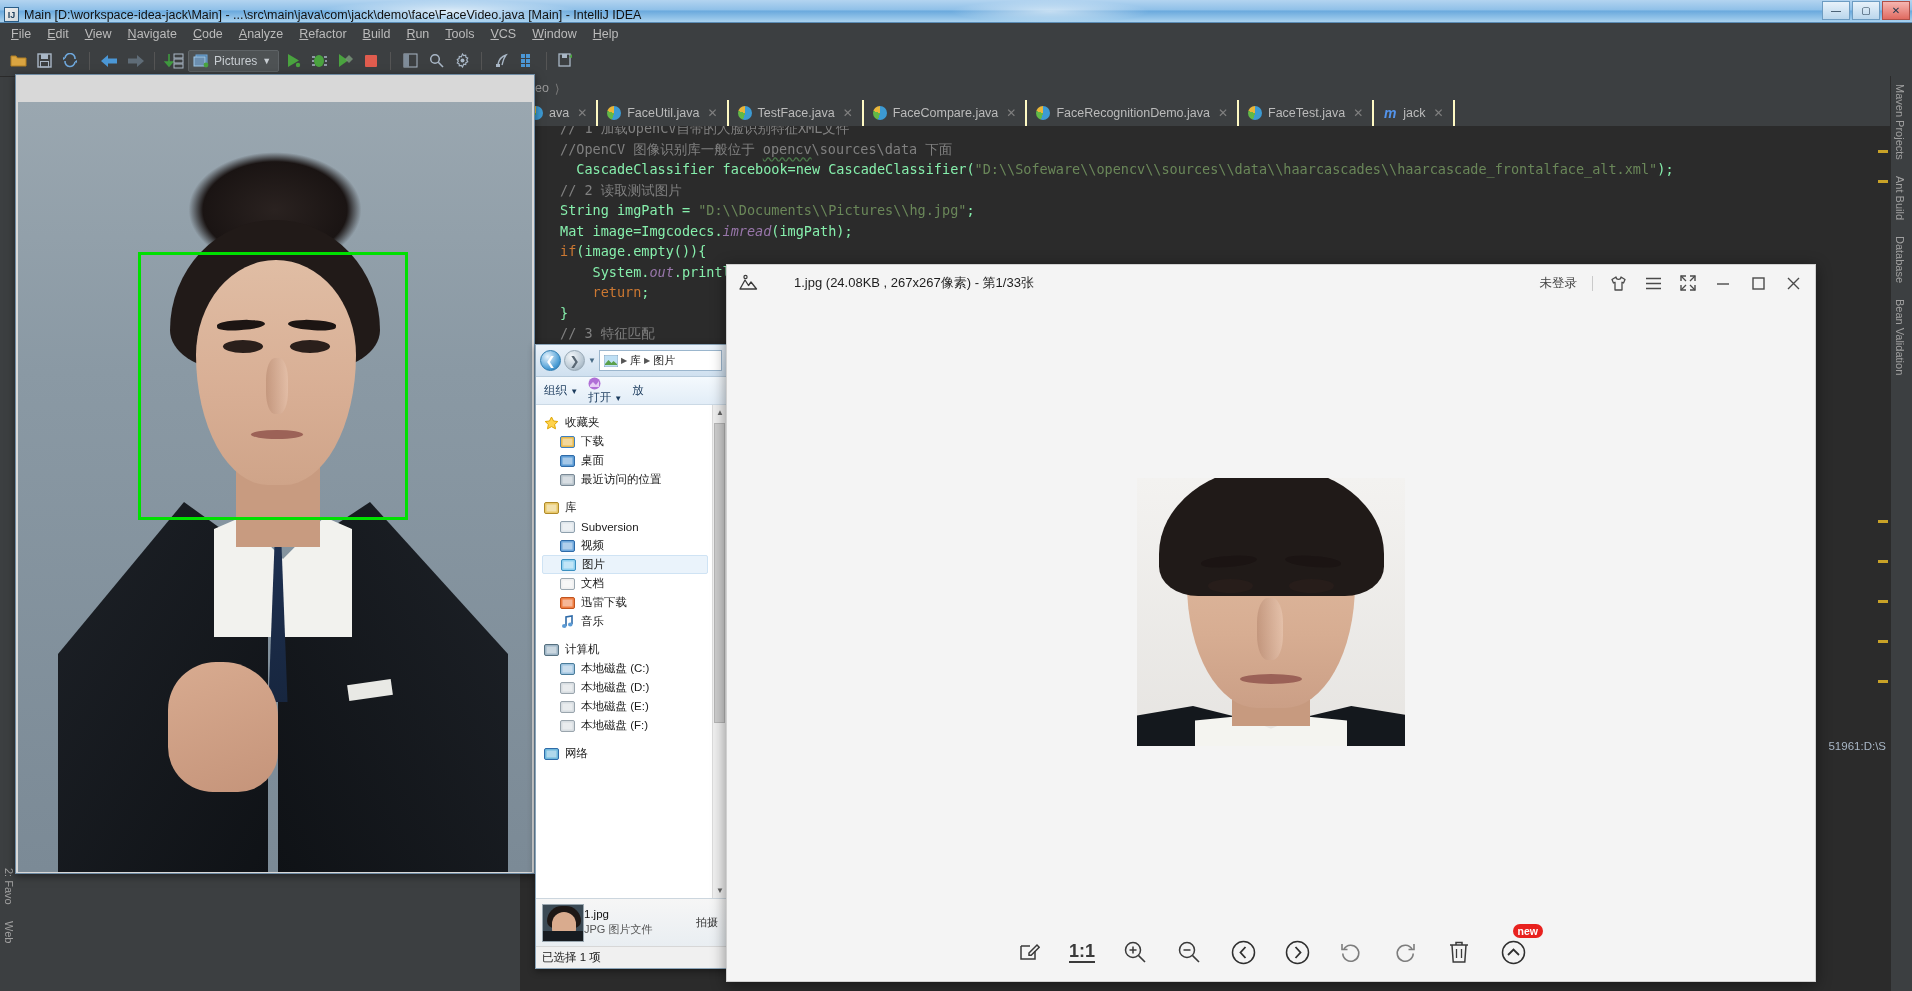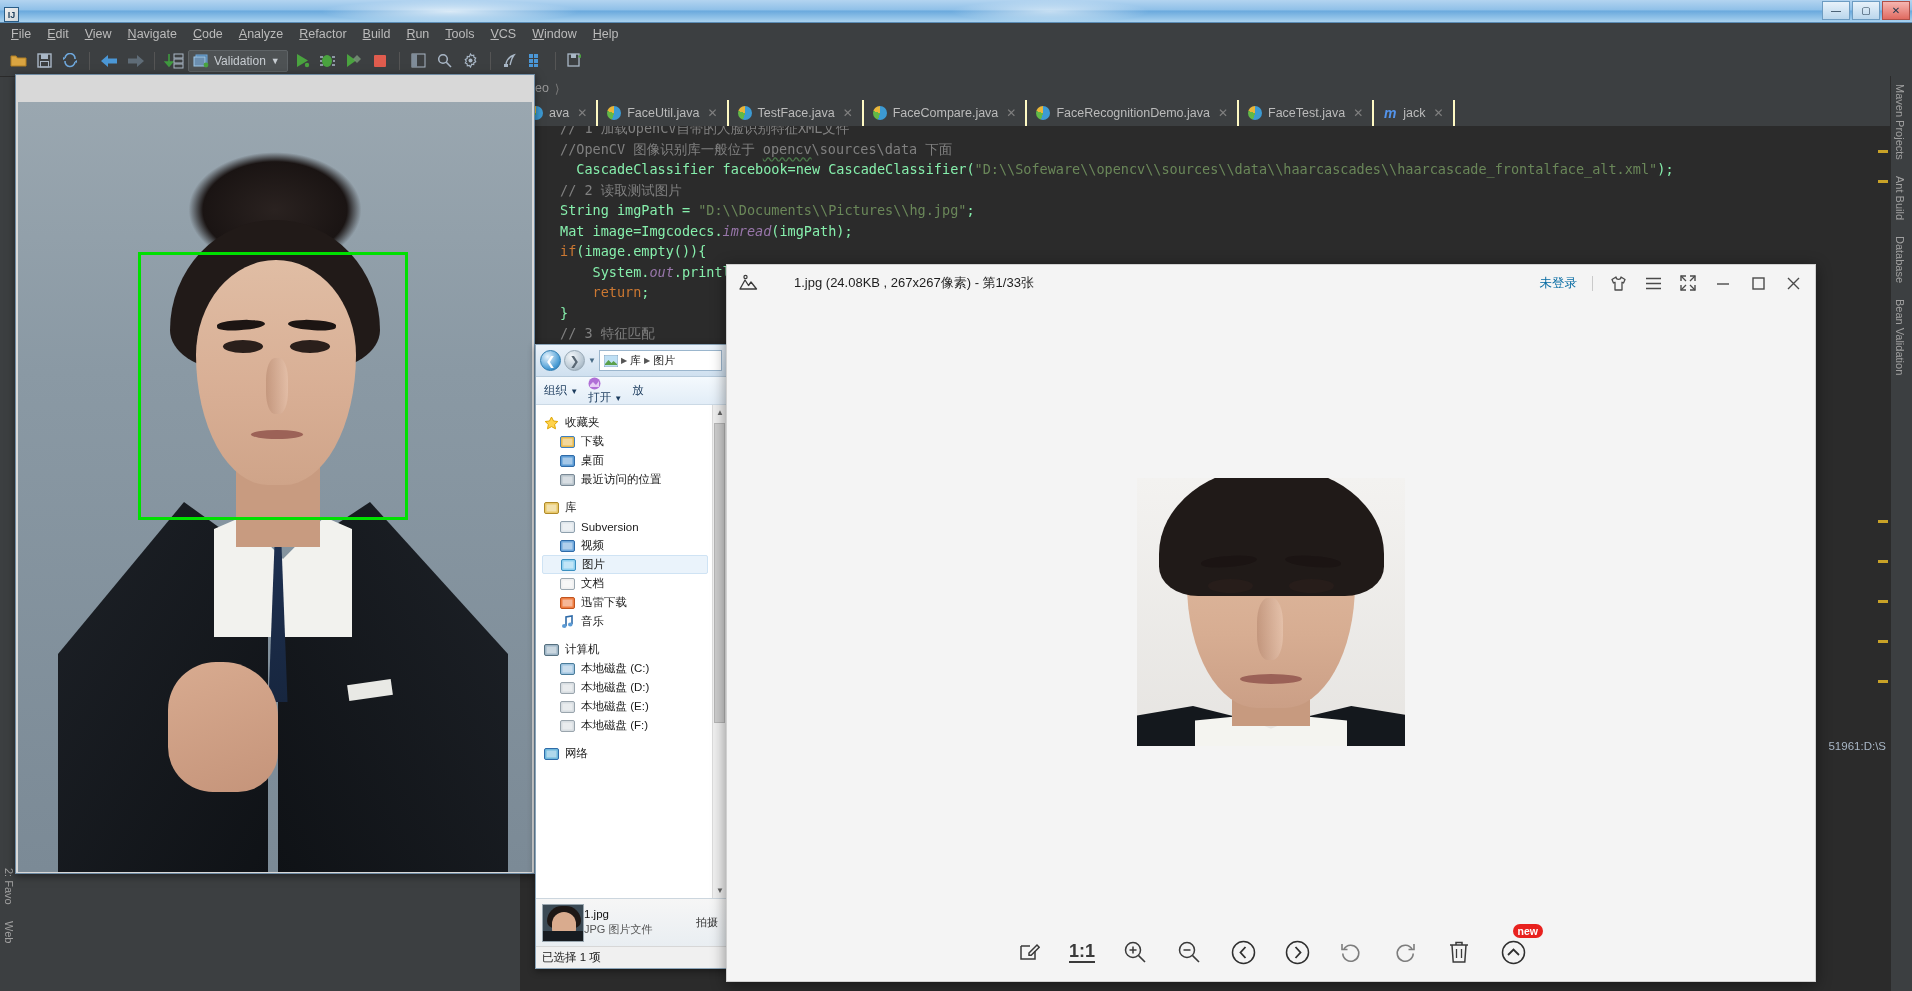--- a/index.html
+++ b/index.html
@@ -201,21 +201,21 @@
     background:#f0f0f0; border-top:1px solid #d7d7d7; display:flex; align-items:center;
     padding-left:6px; font-size:11.5px; color:#1a1a1a;}
 
   
   .viewer { position:absolute; left:726px; top:264px; width:1090px; height:718px;
     background:#f4f4f4; border:1px solid #d0d0d0; box-shadow:0 3px 14px rgba(0,0,0,.45);}
   .v-head { height:36px; display:flex; align-items:center; padding:0 12px; background:#f4f4f4;}
   .v-head .mount { width:19px; height:19px; margin-right:9px; color:#444; }
   .v-title { font-size:13px; color:#1e1e1e;margin-left:27px; }
   .v-head-right { margin-left:auto; display:flex; align-items:center; gap:15px; }
-  .v-login { font-size:12.5px; color:#0369a1; }
+  .v-login { font-size:12.5px; color:#404040; }
   .v-divider { width:1px; height:15px; background:#cacaca;}
   .v-ico { width:20px; height:20px; color:#4a4a4a; display:flex;align-items:center;justify-content:center;}
   .v-stage { position:absolute; left:0; top:36px; right:0; bottom:58px; display:flex;
     align-items:center; justify-content:center; background:#f4f4f4;}
   .v-img { width:268px; height:268px; position:relative; overflow:hidden; background:#e8e8e6;}
   .vi-bg { position:absolute; inset:0; background:linear-gradient(to bottom,#f3f2f0,#e6e4e1);}
   .vi-hair { position:absolute; left:22px; top:-12px; width:225px; height:130px; background:#201a18;
     border-radius:115px 115px 40px 40px / 90px 90px 30px 30px;}
   .vi-face { position:absolute; left:50px; top:18px; width:168px; height:212px;
     background:linear-gradient(to bottom,#e3bfa5,#d7ad92 65%,#cb9f86);
@@ -249,20 +249,21 @@
 </style>
 </head>
 <body>
 
 <div id="root">
 
   <div class="idea-titlebar">
     <div class="glow"></div>
     <div class="glow2"></div>
     <div class="ij-logo">IJ</div>
+    <div class="idea-title-text">Main [D:\workspace-idea-jack\Main] - ...\src\main\java\com\jack\demo\face\FaceVideo.java [Main] - IntelliJ IDEA</div>
     <div class="win-btns">
       <div class="win-btn">—</div>
       <div class="win-btn">▢</div>
       <div class="win-btn close">✕</div>
     </div>
   </div>
 
   <div class="idea-menubar" id="menubar">
       <div class="menu-item"><u>F</u>ile</div>
       <div class="menu-item"><u>E</u>dit</div>
@@ -319,21 +320,21 @@
           <rect x="10" y="6" width="9" height="4" fill="none" stroke="#a9b7c6"></rect>
           <rect x="10" y="11" width="9" height="4" fill="none" stroke="#a9b7c6"></rect>
         </svg>
     </div>
     <div class="runcfg">
       <svg width="16" height="14" viewBox="0 0 16 14">
           <rect x="3" y="1" width="11" height="9" fill="#4f7aa0" stroke="#6fa8dc"></rect>
           <rect x="1" y="3" width="11" height="9" fill="#6c8fb0" stroke="#9ec8e8"></rect>
           <circle cx="13" cy="11" r="2.4" fill="#4aa33f"></circle>
         </svg>
-      <span class="runcfg-label">Validation</span>
+      <span class="runcfg-label">Pictures</span>
       <span style="color:#c8cdd2;font-size:9px">▼</span>
     </div>
     <div class="tb-icon">
       <svg width="16" height="15" viewBox="0 0 16 15">
           <path d="M3 1l11 6.5L3 14z" fill="#4aa33f"></path>
           <circle cx="13" cy="12" r="2.2" fill="#4aa33f"></circle>
         </svg>
     </div>
     <div class="tb-icon">
       <svg width="17" height="15" viewBox="0 0 17 15">

